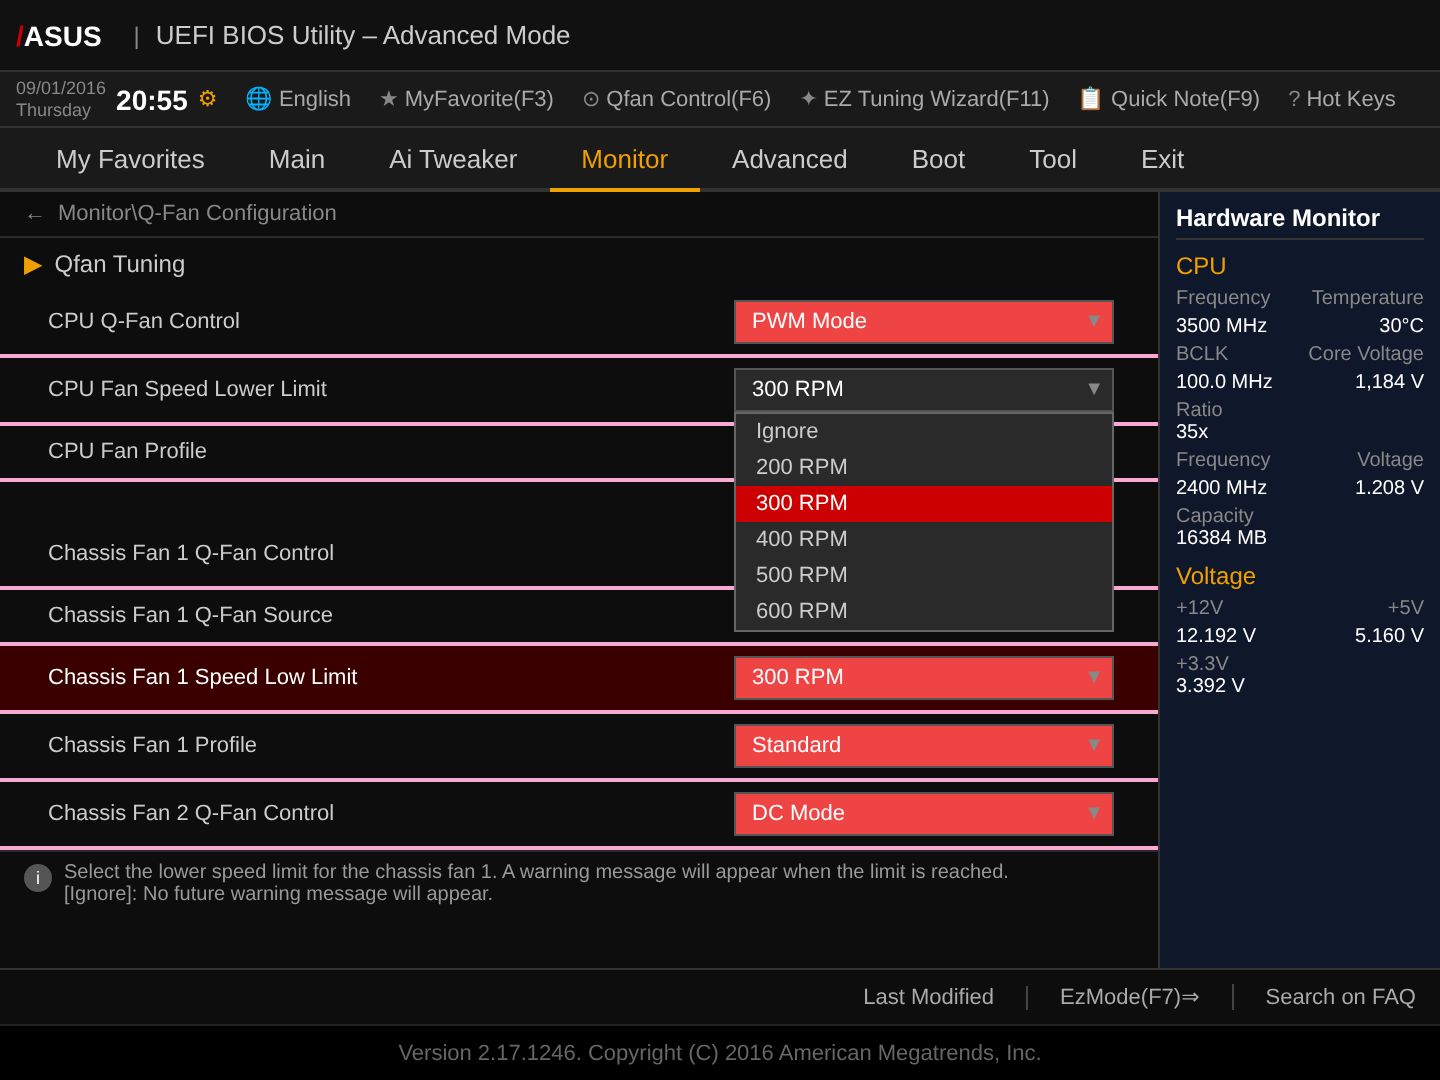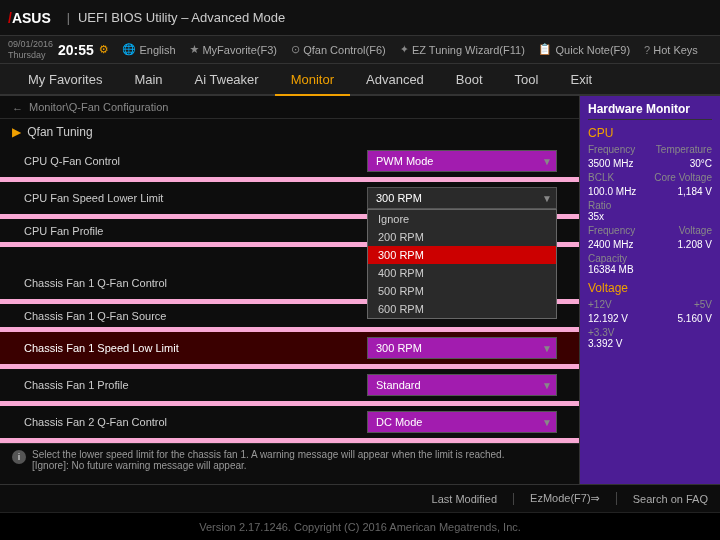--- a/index.html
+++ b/index.html
@@ -109,37 +109,37 @@
       cursor: pointer;
     }
     .section-arrow { color: #f0a000; }
 
     
     .settings-table { width: 100%; }
     .setting-row {
       display: flex;
       align-items: center;
       padding: 5px 12px 5px 24px;
-      border-bottom: 5px solid #f9a8d4;
+      border-bottom: 2px solid #f9a8d4;
       min-height: 28px;
     }
     .setting-row.highlighted { background: #3a0000; }
     .setting-label {
       flex: 1;
       color: #ccc;
       font-size: 11px;
     }
     .setting-value {
       width: 200px;
       position: relative;
     }
 
     
     .dropdown {
-      background: #a21caf;
+      background: #ef4444;
       border: 1px solid #555;
       color: #fff;
       padding: 3px 22px 3px 8px;
       font-size: 11px;
       width: 190px;
       appearance: none;
       cursor: pointer;
       position: relative;
       height: 22px;
     }
@@ -172,21 +172,21 @@
       padding: 3px 10px;
       color: #ccc;
       font-size: 11px;
       cursor: pointer;
     }
     .dropdown-option.selected { background: #c00; color: #fff; }
 
     
     .right-panel {
       width: 140px;
-      background: #4c1d95;
+      background: #0f172a;
       padding: 6px 8px;
       font-size: 11px;
       overflow-y: auto;
     }
     .hw-title {
       color: #fff;
       font-size: 12px;
       font-weight: bold;
       margin-bottom: 6px;
       padding-bottom: 3px;

